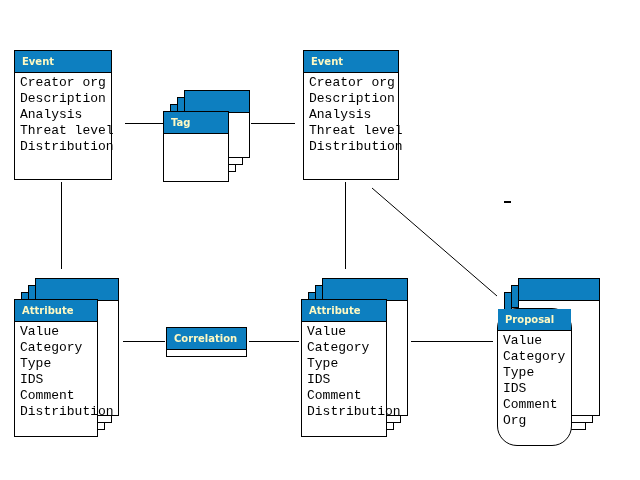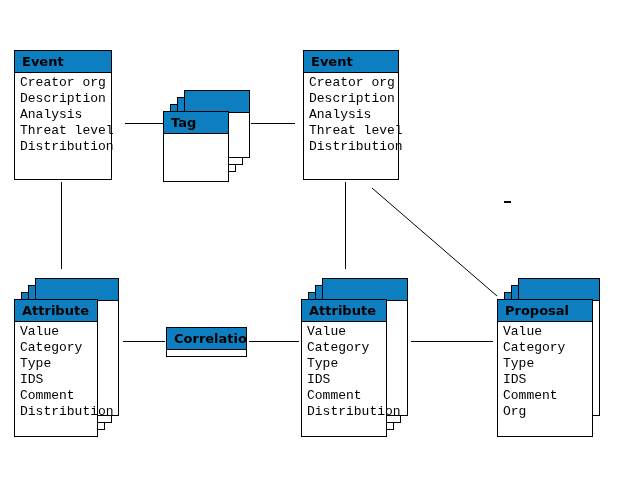--- a/index.html
+++ b/index.html
@@ -27,23 +27,23 @@
   .card-face{
     position:absolute;
     left:0;top:0;
     box-sizing:border-box;
     border:1px solid #000;
     background:#ffffff;
     z-index:10;
   }
   .card-title{
     background:#0d7fc0;
-    color:#000000;
+    color:#fef9c3;
     font-weight:bold;
-    font-size:13px;
+    font-size:10px;
     line-height:22px;
     height:22px;
     padding:0 12px 0 7px;
     box-sizing:border-box;
     border-bottom:1px solid #000;
     white-space:nowrap;
     overflow:hidden;
   }
   .card-body{
     padding:2px 0 0 5px;
@@ -178,21 +178,21 @@
       <div class="card" style="left: 497px; top: 278px; width: 103px; height: 159px;">
         <div class="stack-layer" style="left: 21px; top: 0px; width: 82px; height: 138px; z-index: 3;">
           <div class="layer-title" style="background: rgb(13, 127, 192);"></div>
         </div>
         <div class="stack-layer" style="left: 14px; top: 7px; width: 82px; height: 138px; z-index: 2;">
           <div class="layer-title" style="background: rgb(13, 127, 192);"></div>
         </div>
         <div class="stack-layer" style="left: 7px; top: 14px; width: 82px; height: 138px; z-index: 1;">
           <div class="layer-title" style="background: rgb(13, 127, 192);"></div>
         </div>
-        <div class="card-face" style="top: 21px; width: 96px; height: 138px;">
+        <div class="card-face" style="top: 30px; width: 75px; height: 138px; border-radius: 20px;">
           <div class="card-title" style="background: rgb(13, 127, 192);">Proposal</div>
           <div class="card-body">
             <div class="card-attr">Value</div>
             <div class="card-attr">Category</div>
             <div class="card-attr">Type</div>
             <div class="card-attr">IDS</div>
             <div class="card-attr">Comment</div>
             <div class="card-attr">Org</div>
           </div>
         </div>

